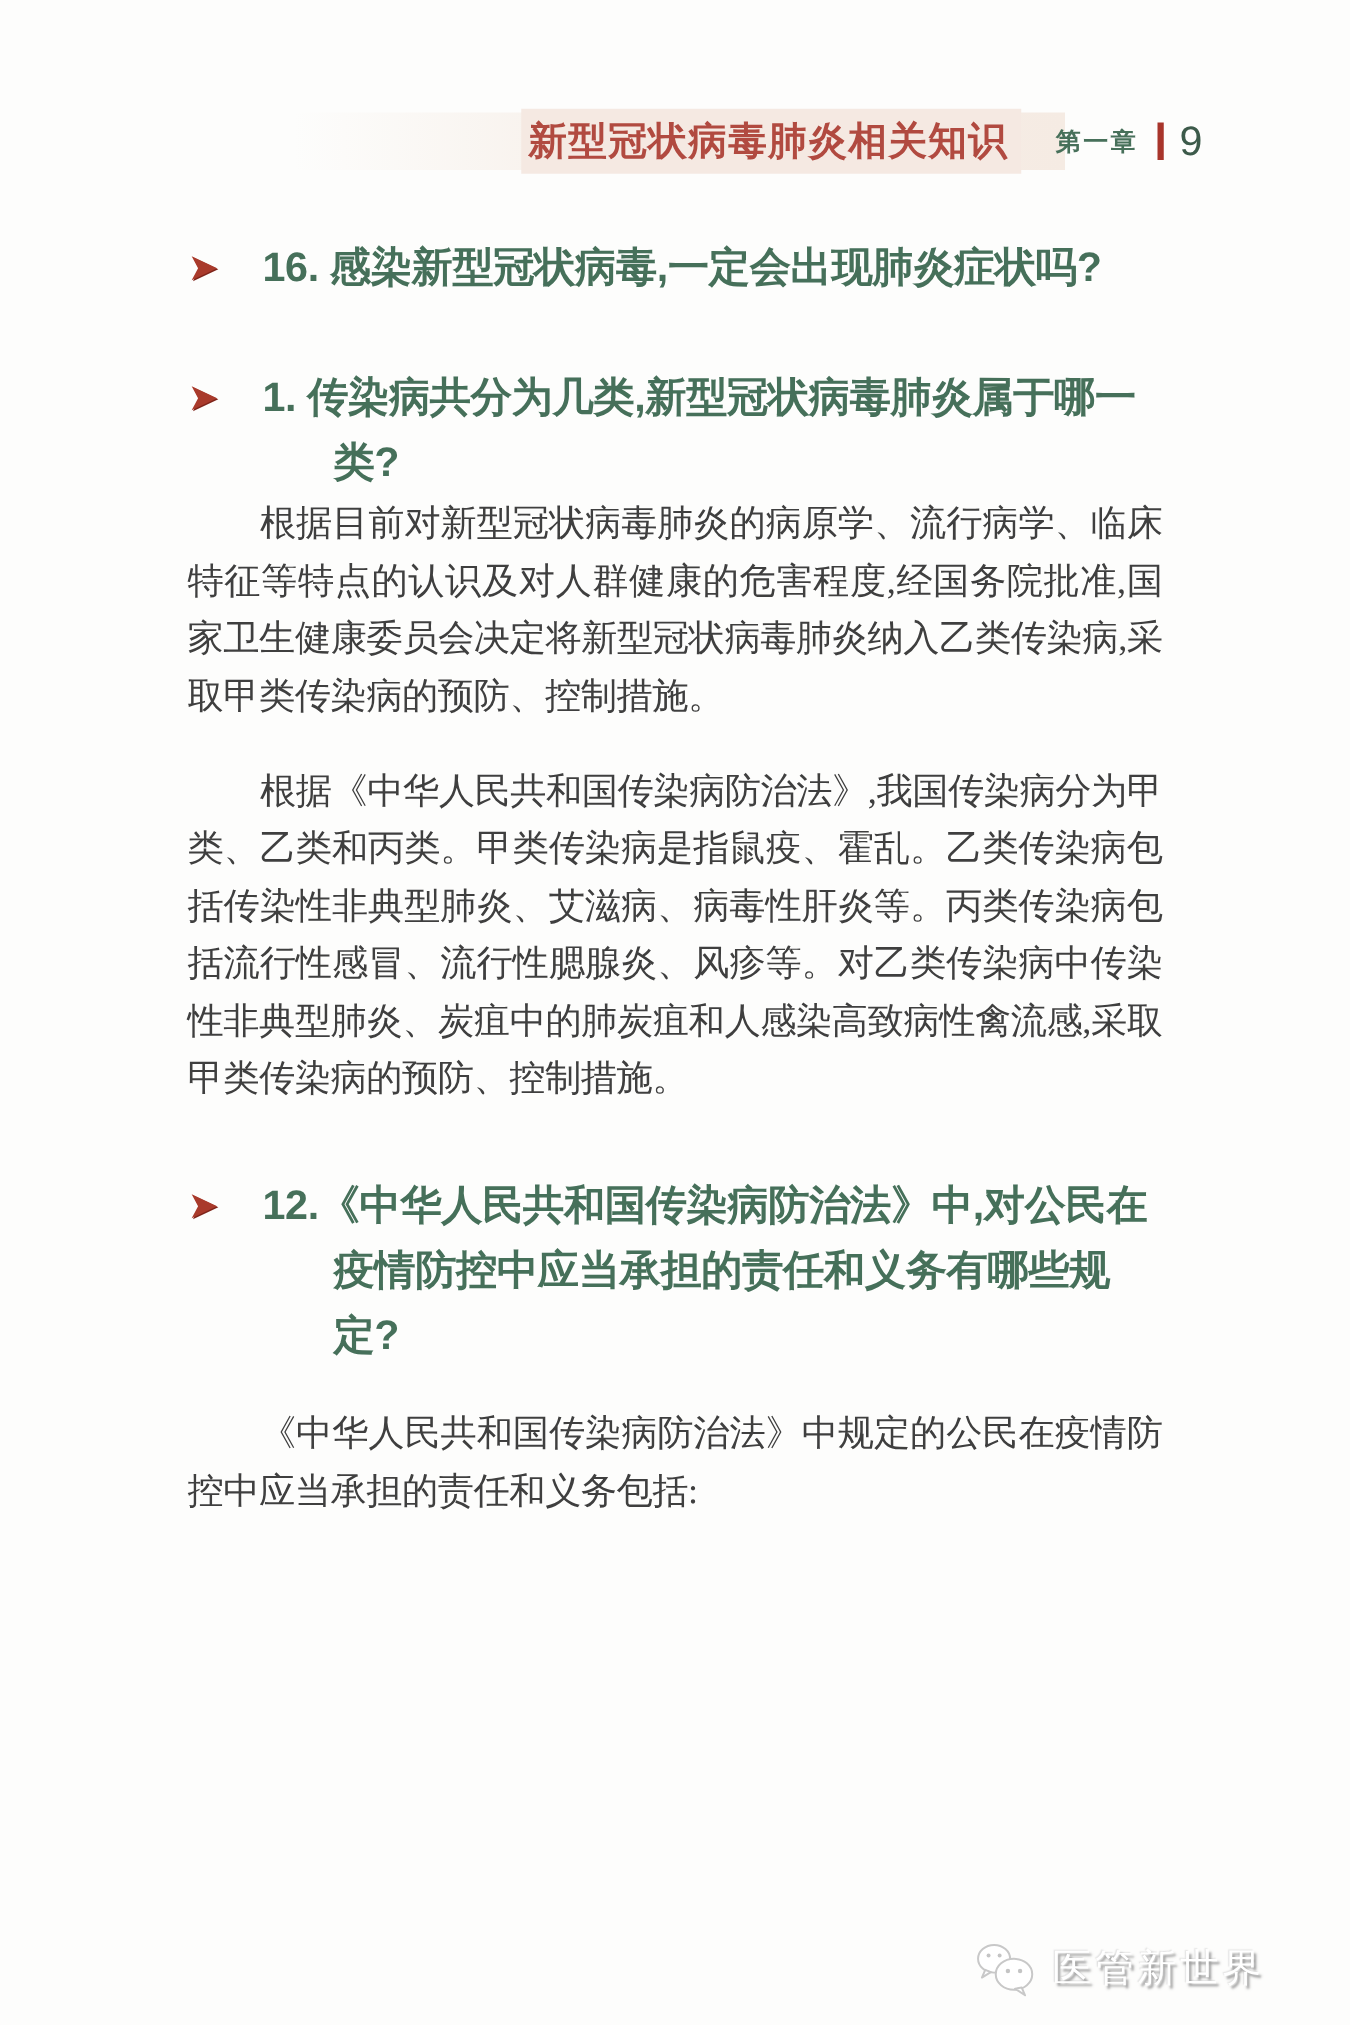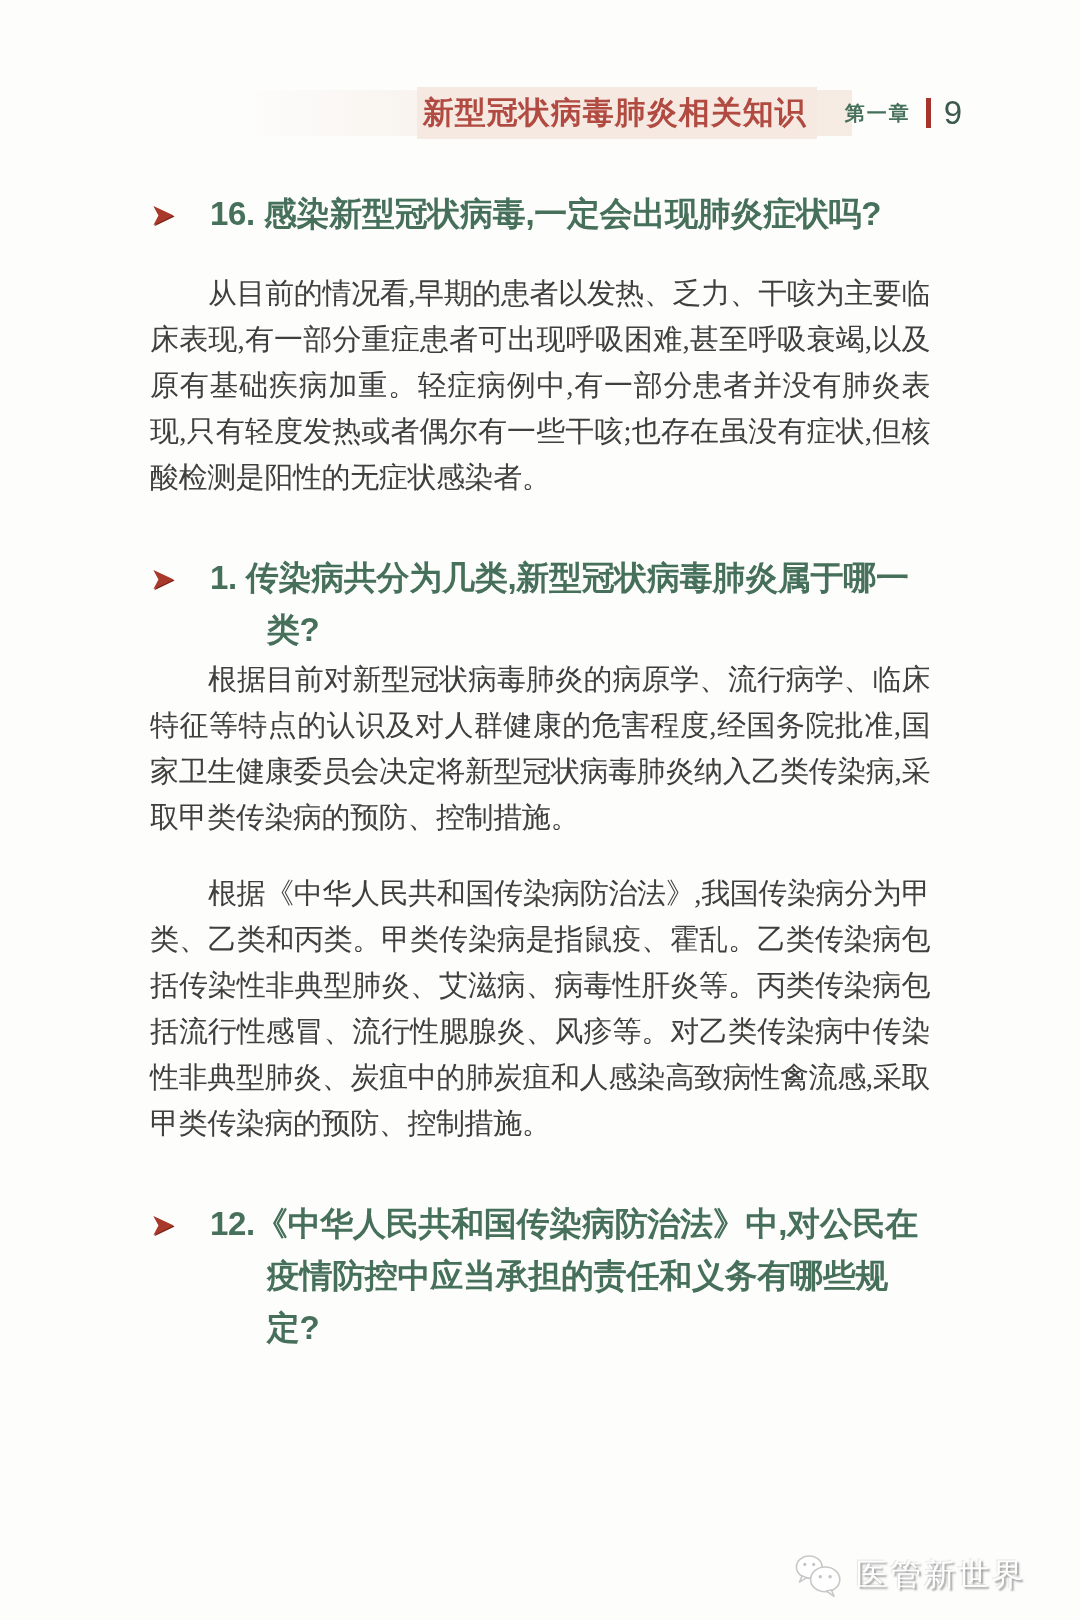--- a/index.html
+++ b/index.html
@@ -95,21 +95,21 @@
     font-size:33px;
     letter-spacing:-0.3px;
     line-height:52px;
     padding-left:1.72em;
     text-indent:-1.72em;
     text-align:left;
   }
   
   .watermark{
     position:absolute;
-    right:54px;
+    right:68px;
     bottom:22px;
     display:flex;
     align-items:center;
     gap:10px;
   }
   .wm-label{
     font-family:"Liberation Sans","DejaVu Sans",sans-serif;
     font-size:31px;
     letter-spacing:3px;
     color:#ffffff;
@@ -128,33 +128,33 @@
     <span class="page-num">9</span>
   </div>
 
   <div class="content">
 
 
     <div class="question">
       <span class="q-arrow">➤</span>
       <h2 class="q-title">16. 感染新型冠状病毒,一定会出现肺炎症状吗?</h2>
     </div>
-    <p class="para after-head">从目前的情况看,早期的患者以发热、乏力、干咳为主要临床表现,有一部分重症患者可出现呼吸困难,甚至呼吸衰竭,以及原有基础疾病加重。轻症病例中,有一部分患者并没有肺炎表现,只有轻度发热或者偶尔有一些干咳;也存在虽没有症状,但核酸检测是阳性的无症状感染者。</p>
 
     <div class="question">
       <span class="q-arrow">➤</span>
       <h2 class="q-title">1. 传染病共分为几类,新型冠状病毒肺炎属于哪一类?</h2>
     </div>
     <p class="para">根据目前对新型冠状病毒肺炎的病原学、流行病学、临床特征等特点的认识及对人群健康的危害程度,经国务院批准,国家卫生健康委员会决定将新型冠状病毒肺炎纳入乙类传染病,采取甲类传染病的预防、控制措施。</p>
     <p class="para after-head">根据《中华人民共和国传染病防治法》,我国传染病分为甲类、乙类和丙类。甲类传染病是指鼠疫、霍乱。乙类传染病包括传染性非典型肺炎、艾滋病、病毒性肝炎等。丙类传染病包括流行性感冒、流行性腮腺炎、风疹等。对乙类传染病中传染性非典型肺炎、炭疽中的肺炭疽和人感染高致病性禽流感,采取甲类传染病的预防、控制措施。</p>
 
     <div class="question">
       <span class="q-arrow">➤</span>
       <h2 class="q-title">12.《中华人民共和国传染病防治法》中,对公民在疫情防控中应当承担的责任和义务有哪些规定?</h2>
     </div>
+    <p class="para after-head">《中华人民共和国传染病防治法》中规定的公民在疫情防控中应当承担的责任和义务包括:</p>
 
   </div>
 
   <div class="watermark">
     <span style="display:inline-block;line-height:0;">
       <svg width="54" height="46" viewBox="0 0 60 52">
         <g fill="#ffffff" stroke="#c8c8c8" stroke-width="1.8">
           <ellipse cx="19" cy="17" rx="14.5" ry="12.5"></ellipse>
           <path d="M11 27 L8 34 L16 29 Z" stroke-linejoin="round"></path>
           <ellipse cx="37" cy="31" rx="16.5" ry="14"></ellipse>

